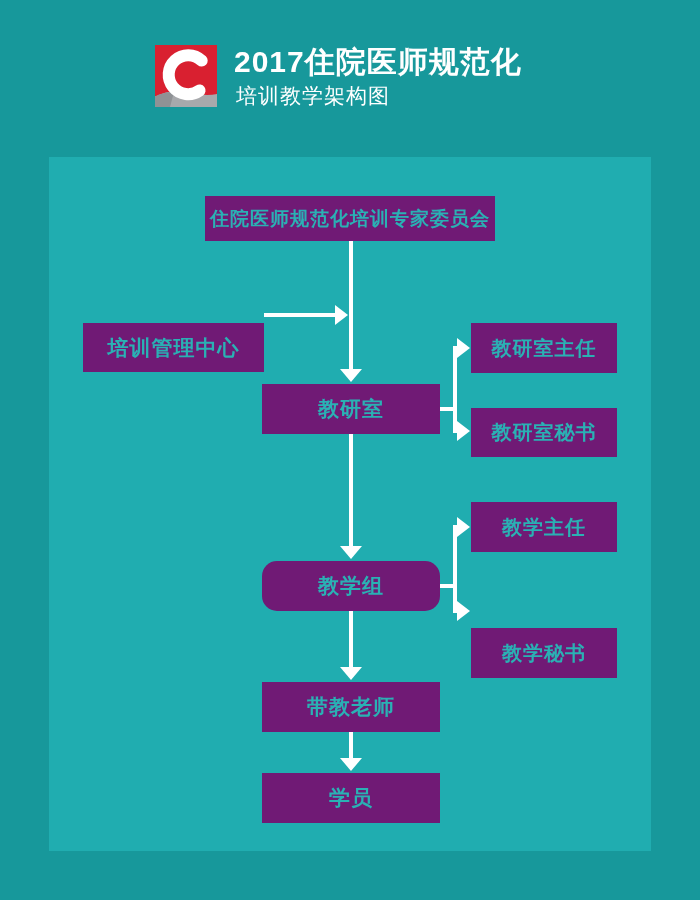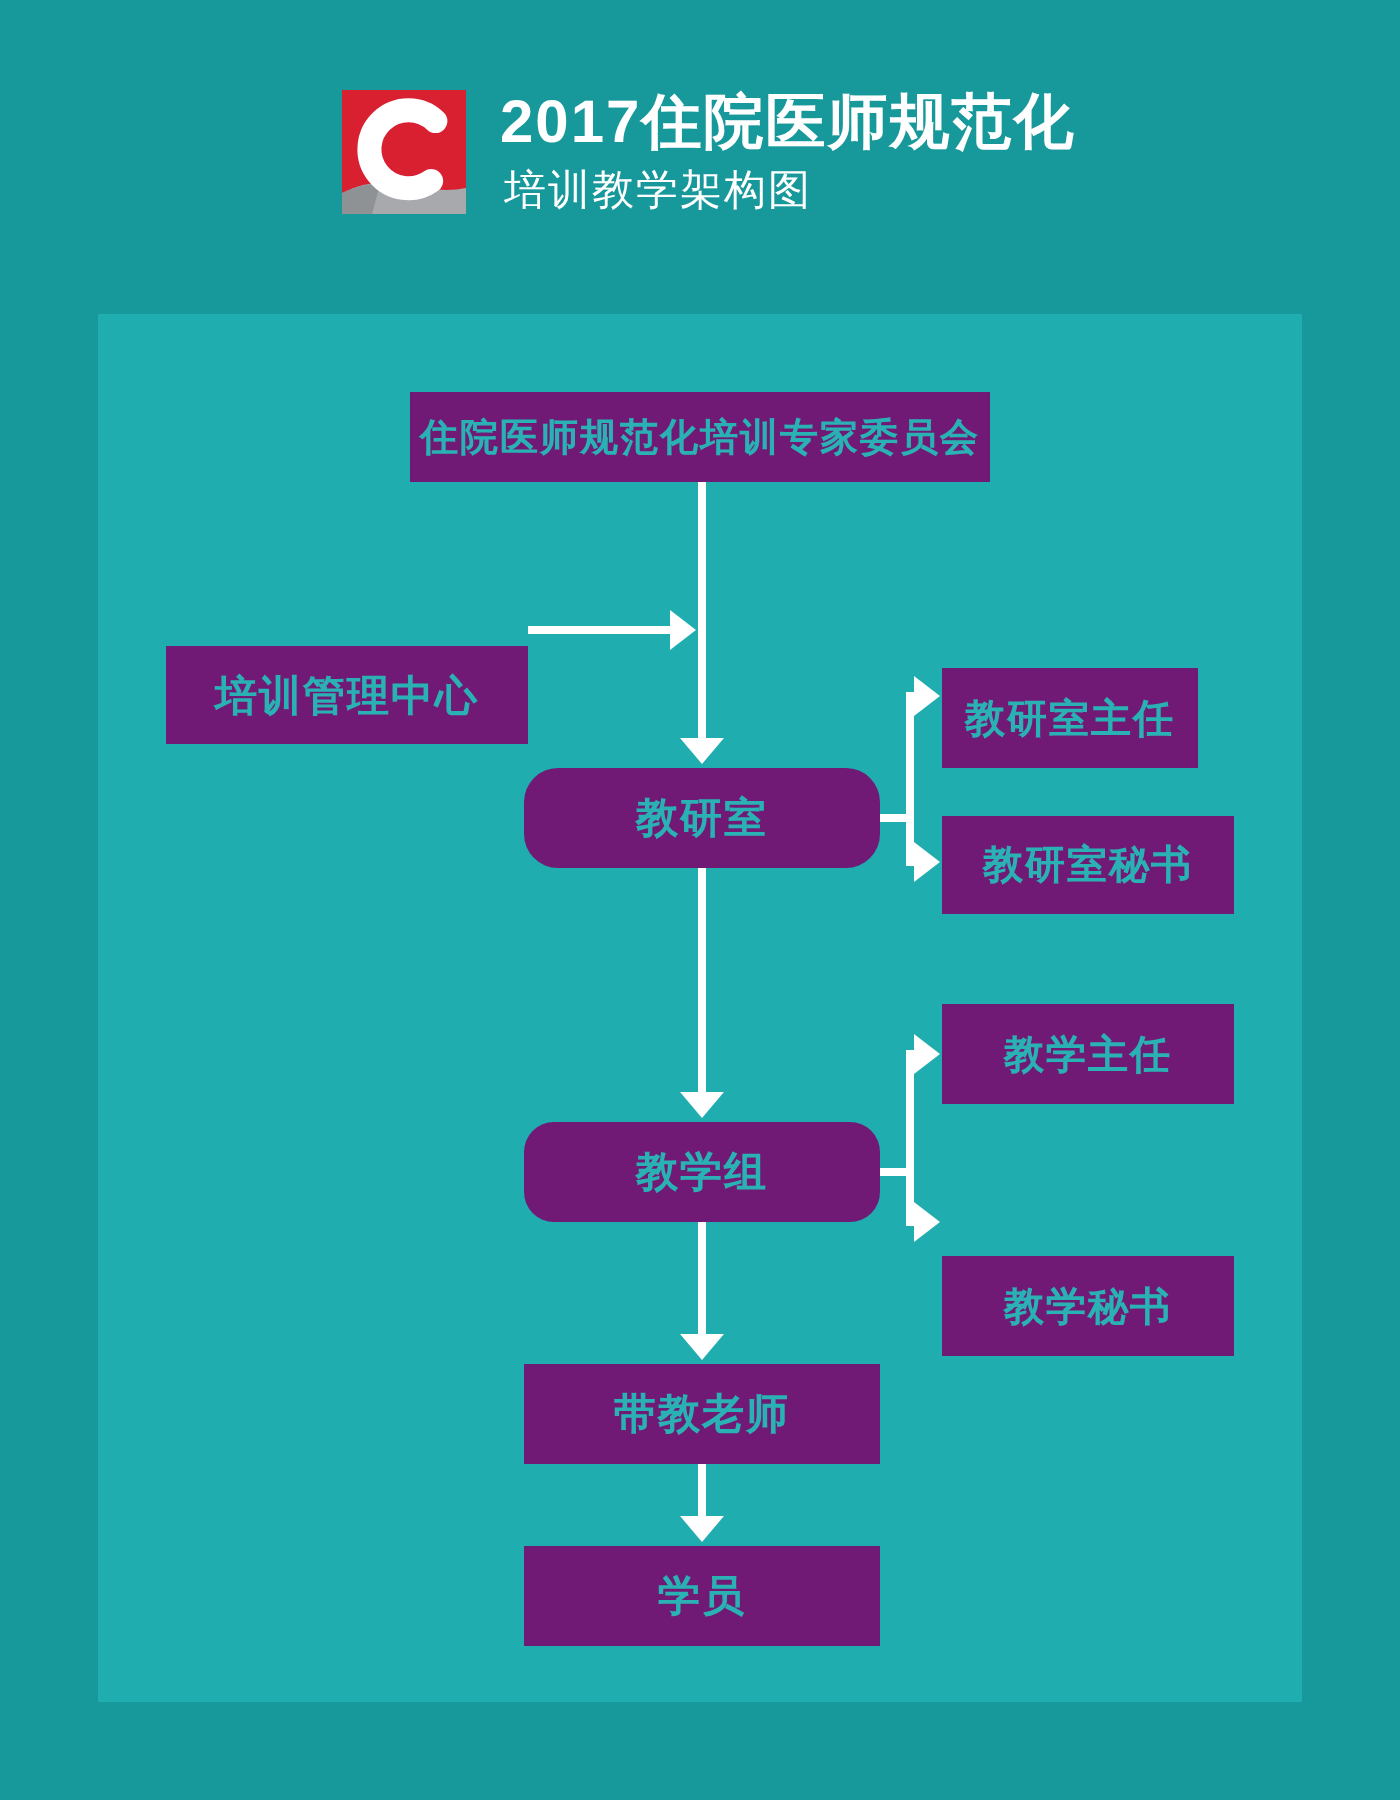--- a/index.html
+++ b/index.html
@@ -6,21 +6,21 @@
     margin: 0; padding: 0;
     width: 700px; height: 900px;
     background: #17989B;
     overflow: hidden;
     font-family: "Liberation Sans", "DejaVu Sans", sans-serif;
     -webkit-font-smoothing: antialiased;
   }
   .stage { position: relative; width: 700px; height: 900px; }
 
   
-  .header { position: absolute; left: 16px; top: 0; width: 556px; height: 157px; }
+  .header { position: absolute; left: 0; top: 0; width: 556px; height: 157px; }
   .logo {
     position: absolute; left: 155px; top: 45px;
     width: 62px; height: 62px;
   }
   .page-title {
     position: absolute; left: 234px; top: 44px;
     color: #FFFFFF; font-size: 30px; font-weight: bold;
     letter-spacing: 1px; line-height: 36px; white-space: nowrap;
   }
   .page-subtitle {
@@ -42,22 +42,22 @@
     background: #701a75;
     color: #2AB1B4;
     font-weight: bold;
     display: flex; align-items: center; justify-content: center;
     letter-spacing: 1px;
     font-size: 21px;
     white-space: nowrap;
   }
   .n-committee   { left: 156px; top:  39px; width: 290px; height: 45px; font-size: 19px; }
   .n-training    { left:  34px; top: 136px; width: 181px; height: 49px; margin-top: 30px; }
-  .n-office      { left: 213px; top: 227px; width: 178px; height: 50px; border-radius: 17px; }
-  .n-office-dir  { left: 422px; top: 166px; width: 128px; height: 50px; font-size: 20px; margin-top: 11px; }
+  .n-office      { left: 213px; top: 227px; width: 178px; height: 50px; }
+  .n-office-dir  { left: 422px; top: 166px; width: 146px; height: 50px; font-size: 20px; }
   .n-office-sec  { left: 422px; top: 251px; width: 146px; height: 49px; font-size: 20px; }
   .n-group       { left: 213px; top: 404px; width: 178px; height: 50px; border-radius: 15px; }
   .n-group-dir   { left: 422px; top: 345px; width: 146px; height: 50px; font-size: 20px; }
   .n-group-sec   { left: 422px; top: 430px; width: 146px; height: 50px; font-size: 20px; margin-top: 41px; }
   .n-mentor      { left: 213px; top: 525px; width: 178px; height: 50px; }
   .n-trainee     { left: 213px; top: 616px; width: 178px; height: 50px; }
 
   
   .line { position: absolute; background: #FFFFFF; }
   .arrow-down {

